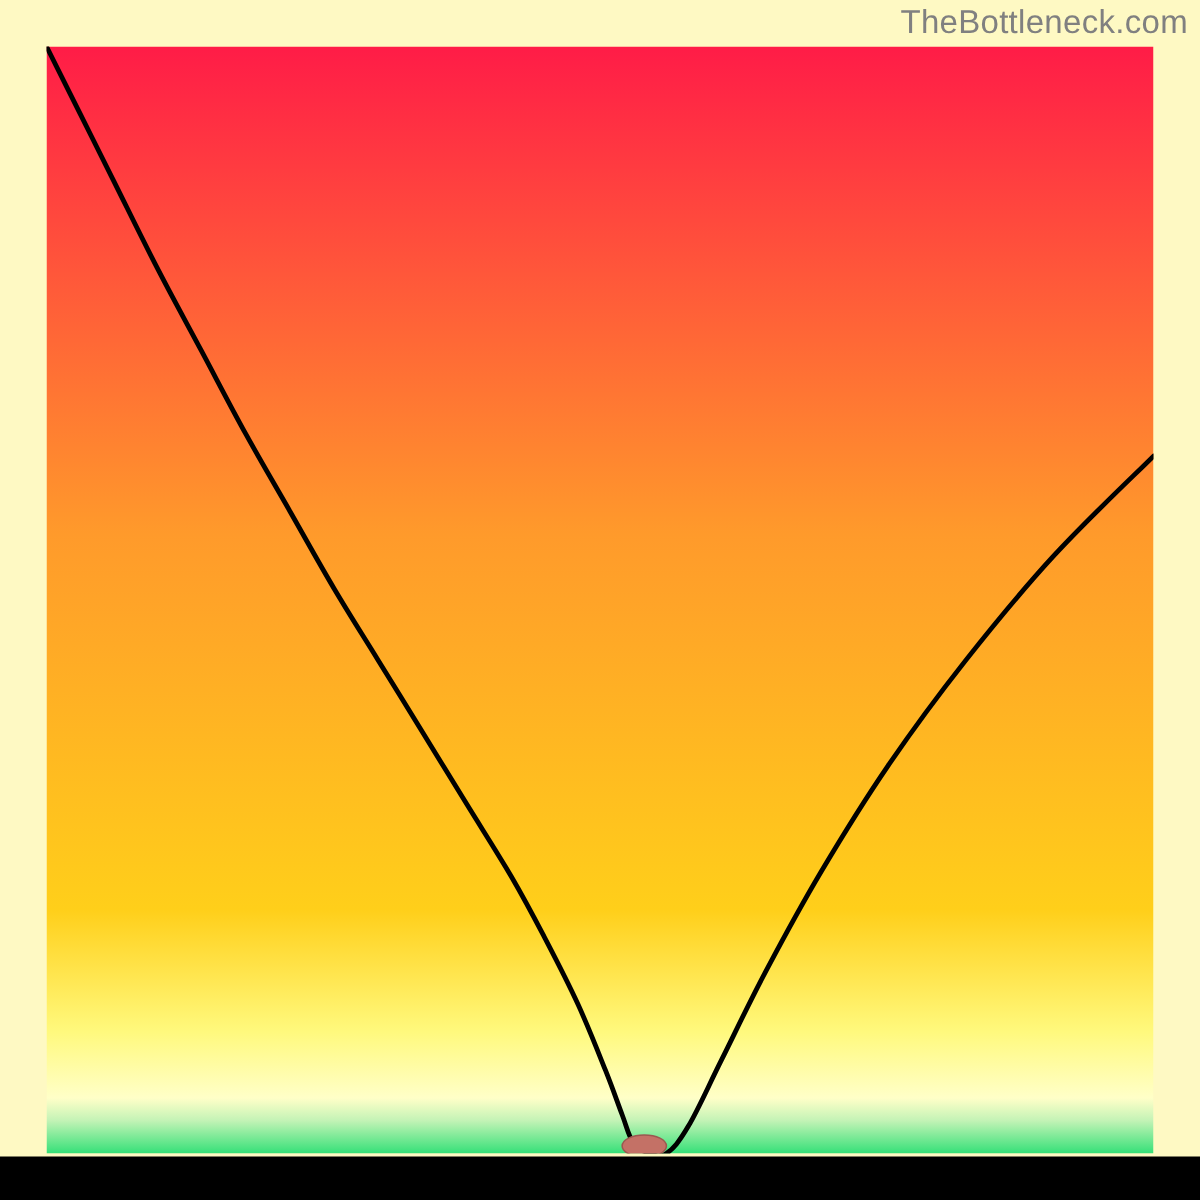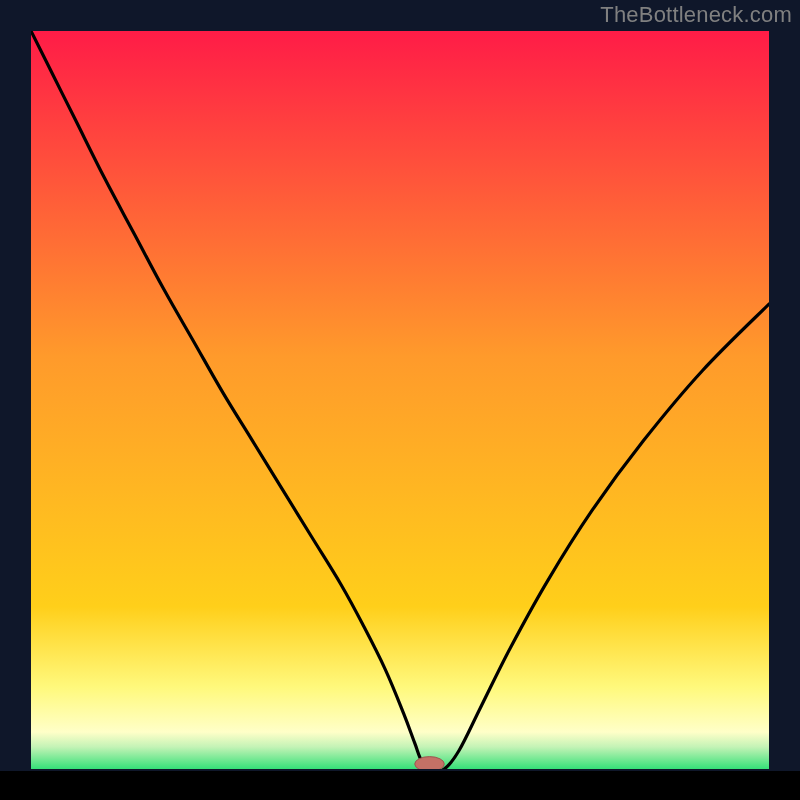--- a/index.html
+++ b/index.html
@@ -8,21 +8,21 @@
     width: 800px;
     height: 800px;
     background: #000;
     font-family: Arial, Helvetica, sans-serif;
     overflow: hidden;
   }
   .frame {
     position: relative;
     width: 800px;
     height: 771px;
-    background: #0f172a;
+    background: #fef9c3;
   }
   .watermark {
     position: absolute;
     top: 2px;
     right: 8px;
     color: #808080;
     font-size: 22px;
     font-weight: normal;
     z-index: 5;
     letter-spacing: 0.2px;

